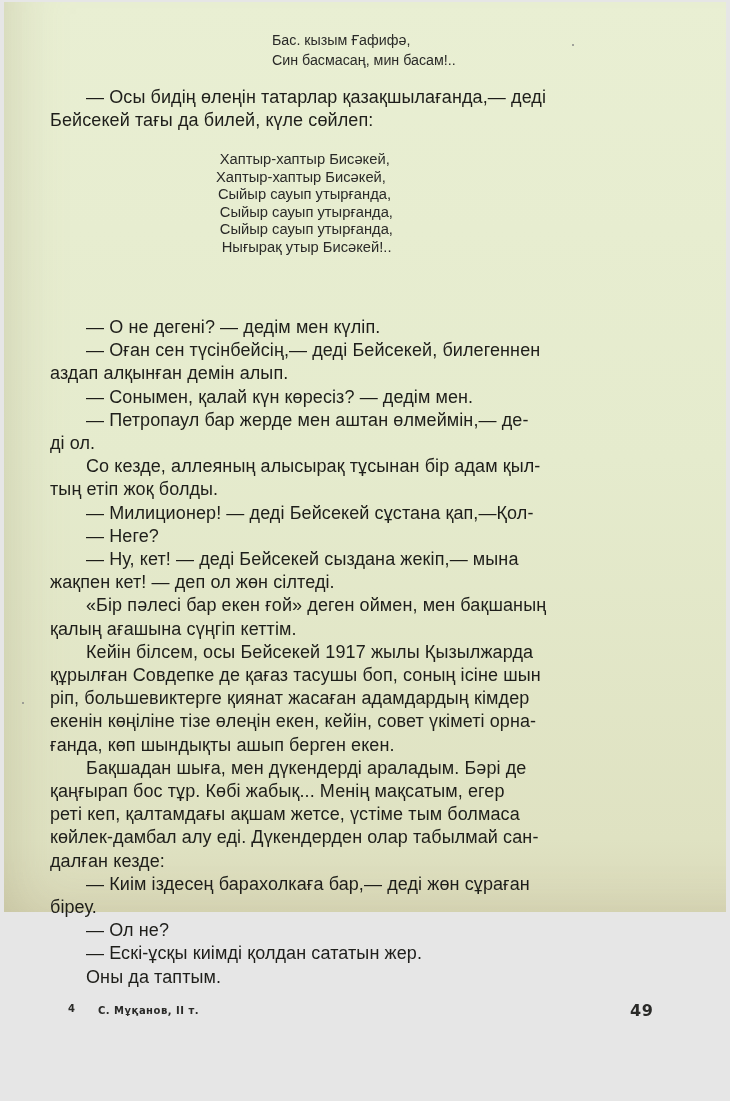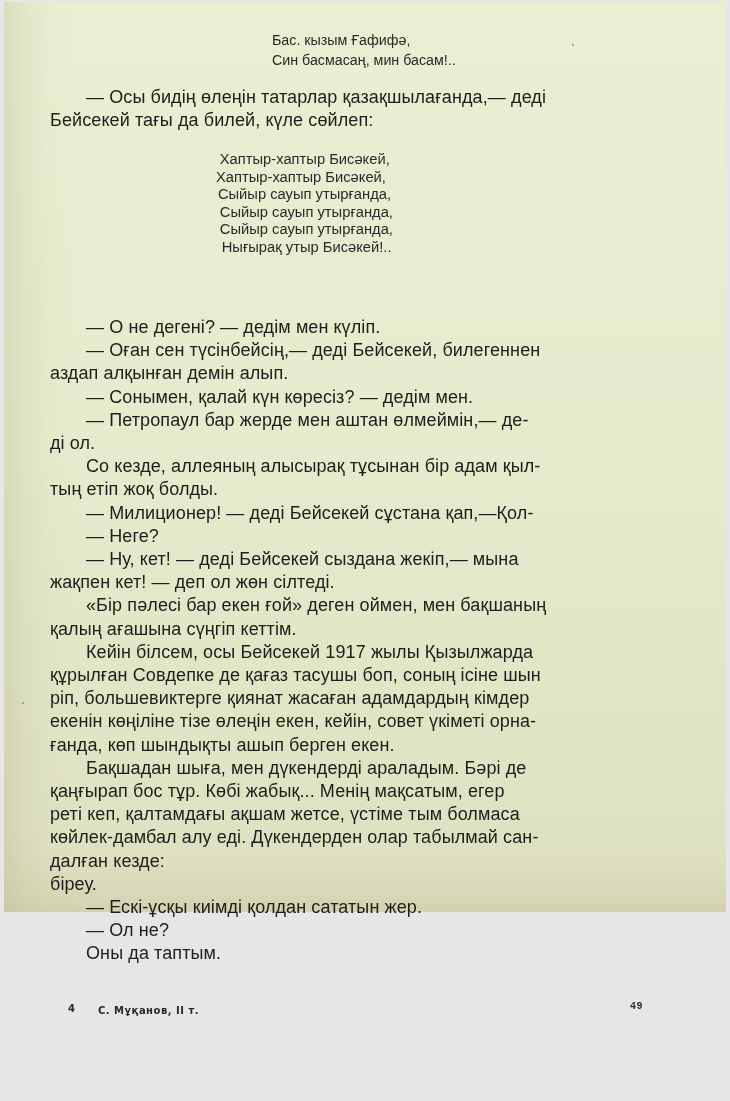--- a/index.html
+++ b/index.html
@@ -46,21 +46,21 @@
     .line { display: block; white-space: nowrap; }
     .b1 { top: 84px; }
     .b2 { top: 278px; margin-top: 36px; }
     .footer {
       position: absolute; left: 64px; top: 1001px; width: 600px;
       font-family: "DejaVu Sans", sans-serif; font-weight: bold;
       font-size: 10px; color: #2a2a28; letter-spacing: 0.5px;
     }
     .footer .sig { position: absolute; left: 0; top: 0; }
     .footer .author { position: absolute; left: 30px; top: 2px; }
-    .footer .pnum { position: absolute; left: 562px; top: -2px; font-weight: bold; font-size: 10px; font-family: Liberation Mono, monospace; }
+    .footer .pnum { position: absolute; left: 562px; top: -2px; font-weight: bold; font-size: 16px; }
     .speck { position: absolute; width: 2px; height: 2px; background: #888; border-radius: 1px; }
   </style>
 </head>
 <body>
 
 <div class="page">
 
   <div class="epigraph">
     <div>Бас. кызым Ғафифә,</div>
     <div>Син басмасаң, мин басам!..</div>
@@ -150,28 +150,31 @@
       </p>
       <p class="noind">
         <span class="line">реті кеп, қалтамдағы ақшам жетсе, үстіме тым болмаса</span>
       </p>
       <p class="noind">
         <span class="line">көйлек-дамбал алу еді. Дүкендерден олар табылмай сан-</span>
       </p>
       <p class="noind">
         <span class="line">далған кезде:</span>
       </p>
+      <p>
+        <span class="line">— Киім іздесең барахолкаға бар,— деді жөн сұраған</span>
+      </p>
       <p class="noind">
         <span class="line">біреу.</span>
       </p>
       <p>
-        <span class="line">— Ескі-ұсқы киімді қолдан сататын жер.</span>
+        <span class="line">— Ол не?</span>
       </p>
       <p>
-        <span class="line">— Ол не?</span>
+        <span class="line">— Ескі-ұсқы киімді қолдан сататын жер.</span>
       </p>
       <p>
         <span class="line">Оны да таптым.</span>
       </p>
     </div>
 
   <div class="footer">
     <span class="sig">4</span>
     <span class="author">С. Мұқанов, II т.</span>
     <span class="pnum">49</span>

